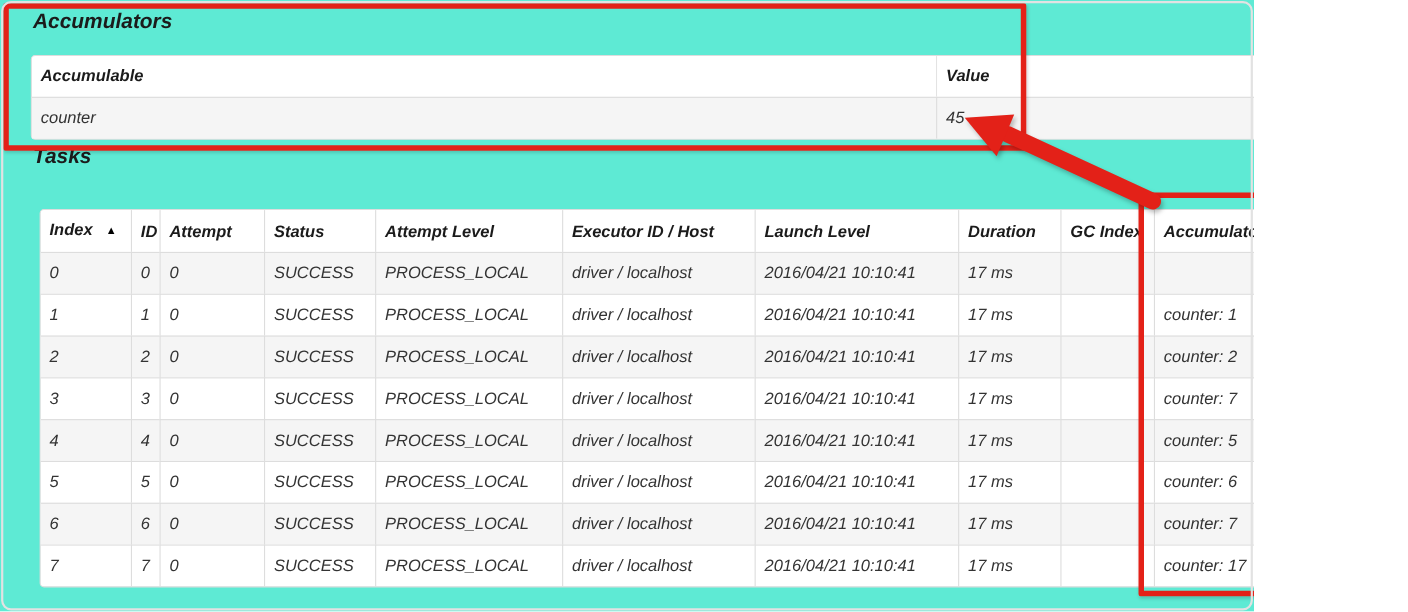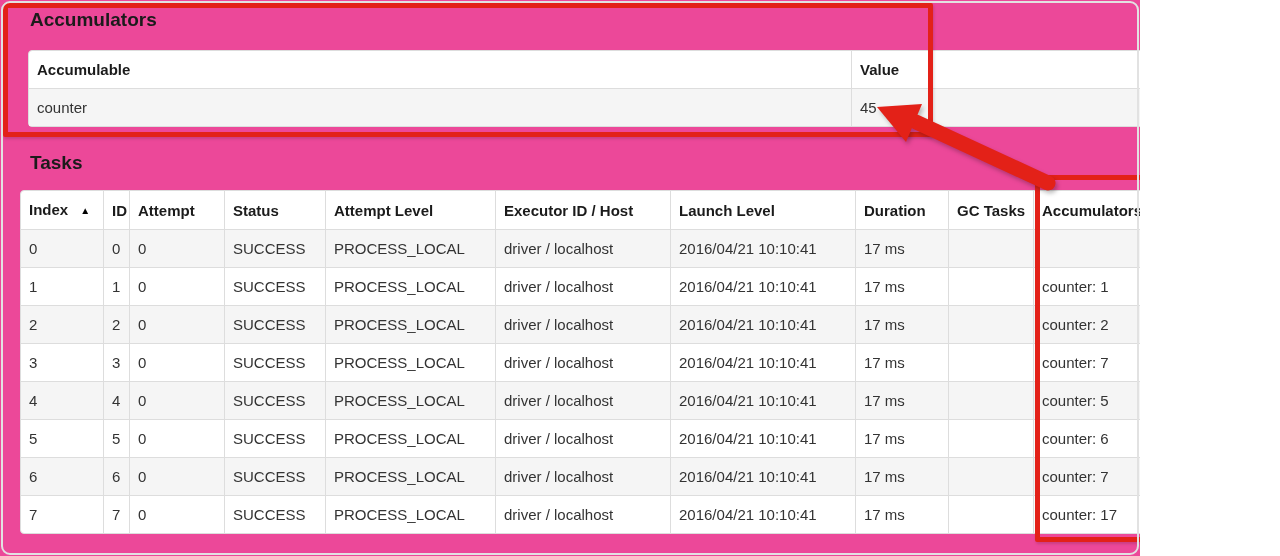--- a/index.html
+++ b/index.html
@@ -1,32 +1,32 @@
 <!DOCTYPE html>
 <html style="--anno: #e32118;"><head>
 <meta charset="utf-8">
 <style>
   html,body{margin:0;padding:0;background:#fff;}
   .page{
-    position:relative;width:1140px;height:556px;background:#ec4899;overflow:hidden;
-    font-family:"Liberation Sans","DejaVu Sans",sans-serif;color:#333;
+    position:relative;width:1140px;height:556px;background:#5eead4;overflow:hidden;
+    font-family:"Liberation Sans","DejaVu Sans",sans-serif;color:#333;font-style:italic;
   }
   .frame{position:absolute;inset:1px;border:2px solid #e2e2e2;border-radius:9px;pointer-events:none;}
   .section-title{
     position:absolute;left:30px;margin:0;font-size:19px;line-height:22px;
     font-weight:bold;color:#1b1b1b;
   }
   #accumulators-title{top:9px;}
-  #tasks-title{top:152px;}
+  #tasks-title{top:132px;}
   table.ui-table{
     position:absolute;border-collapse:separate;border-spacing:0;table-layout:fixed;
     background:#fff;border:1px solid #ddd;border-radius:4px;
   }
   #accumulators-table{left:28px;top:50px;width:1224px;}
-  #tasks-table{left:20px;top:190px;width:1222px;}
+  #tasks-table{left:36px;top:190px;width:1222px;}
   .ui-table th,.ui-table td{
     padding:9px 8px;font-size:15px;line-height:19px;text-align:left;
     white-space:nowrap;overflow:hidden;border-left:1px solid #ddd;
   }
   .ui-table th{font-weight:bold;color:#1b1b1b;}
   .ui-table th:first-child,.ui-table td:first-child{border-left:none;}
   .ui-table tbody td{border-top:1px solid #ddd;}
   .ui-table tbody tr:nth-child(odd){background:#f5f5f5;}
   .ui-table thead th:first-child{border-top-left-radius:4px;}
   .ui-table thead th:last-child{border-top-right-radius:4px;}
@@ -85,21 +85,21 @@
     <thead>
         <tr>
           <th>Index<span class="sort-icon">▲</span></th>
           <th>ID</th>
           <th>Attempt</th>
           <th>Status</th>
           <th>Attempt Level</th>
           <th>Executor ID / Host</th>
           <th>Launch Level</th>
           <th>Duration</th>
-          <th>GC Tasks</th>
+          <th>GC Index</th>
           <th>Accumulators</th>
           <th>Launch</th>
         </tr>
       </thead>
     <tbody>
         <tr>
           <td>0</td>
           <td>0</td>
           <td>0</td>
           <td>SUCCESS</td>

